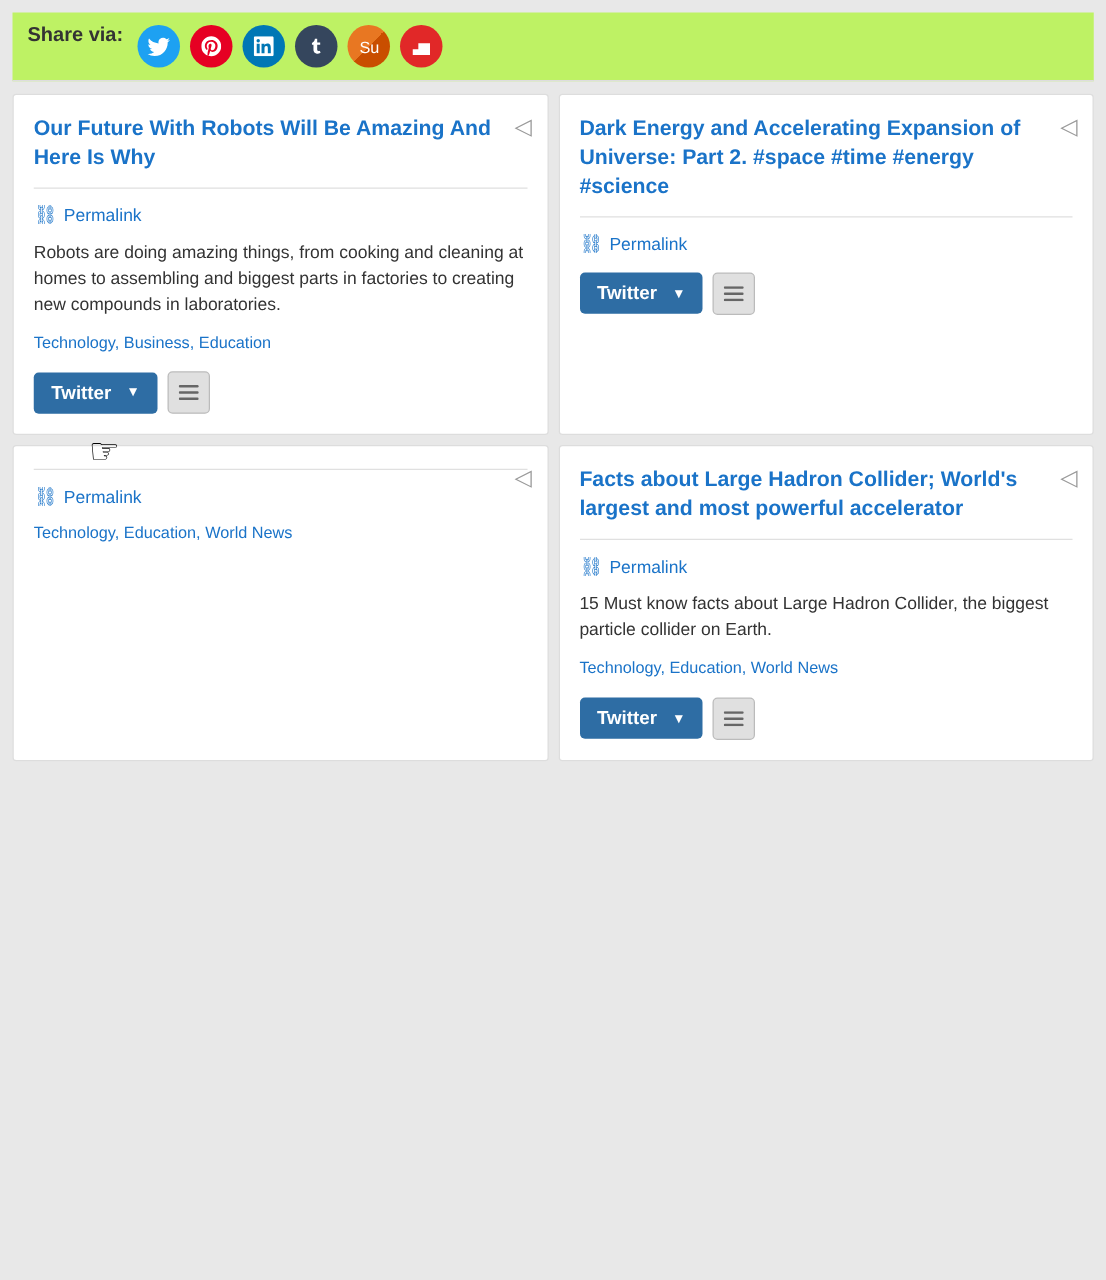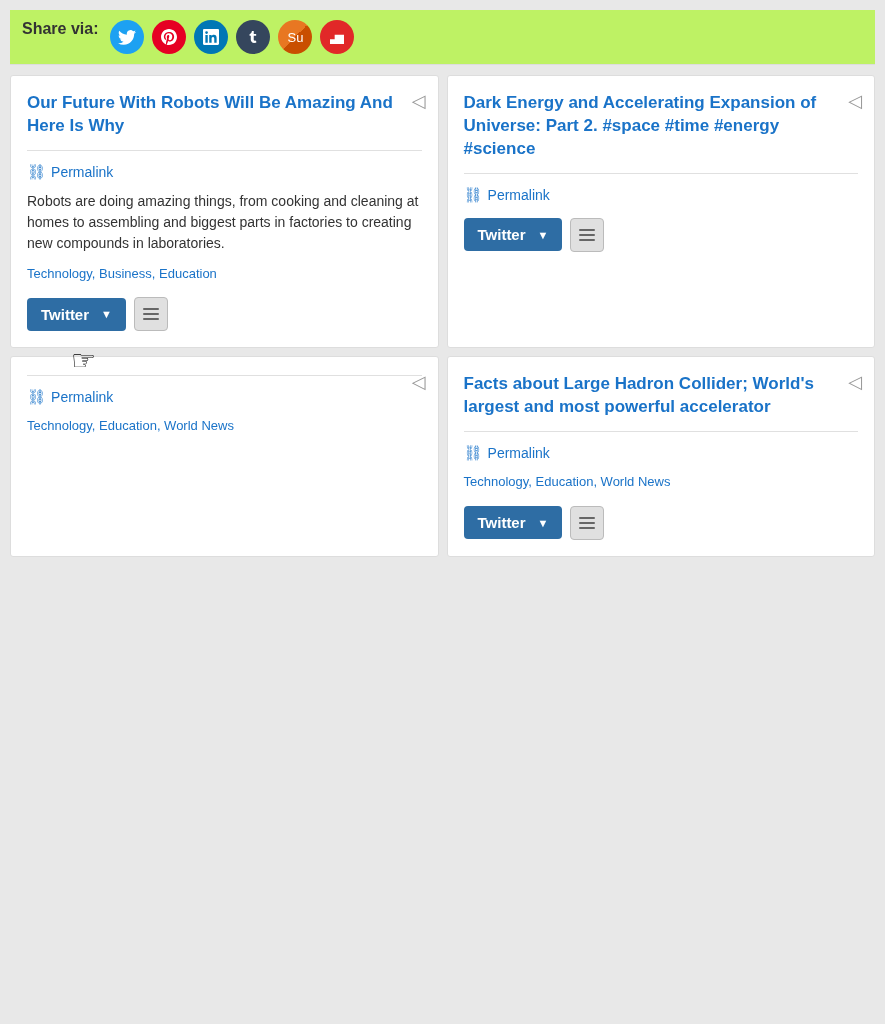--- a/index.html
+++ b/index.html
@@ -277,20 +277,21 @@
   </div>
 
   <div class="card">
     <span class="bookmark-icon">◁</span>
     <div class="card-title">Facts about Large Hadron Collider; World's largest and most powerful accelerator</div>
     <hr class="divider">
     <a class="permalink">
       <span class="link-icon">⛓</span>
       <span>Permalink</span>
     </a>
+    <p class="card-description">15 Must know facts about Large Hadron Collider, the biggest particle collider on Earth.</p>
     <div class="card-tags">
       <span>Technology</span>,
       <span>Education</span>,
       <span>World News</span>
     </div>
     <div class="card-footer">
       <button class="twitter-btn">
         <span>Twitter</span>
         <span class="dropdown-arrow">▼</span>
       </button>

